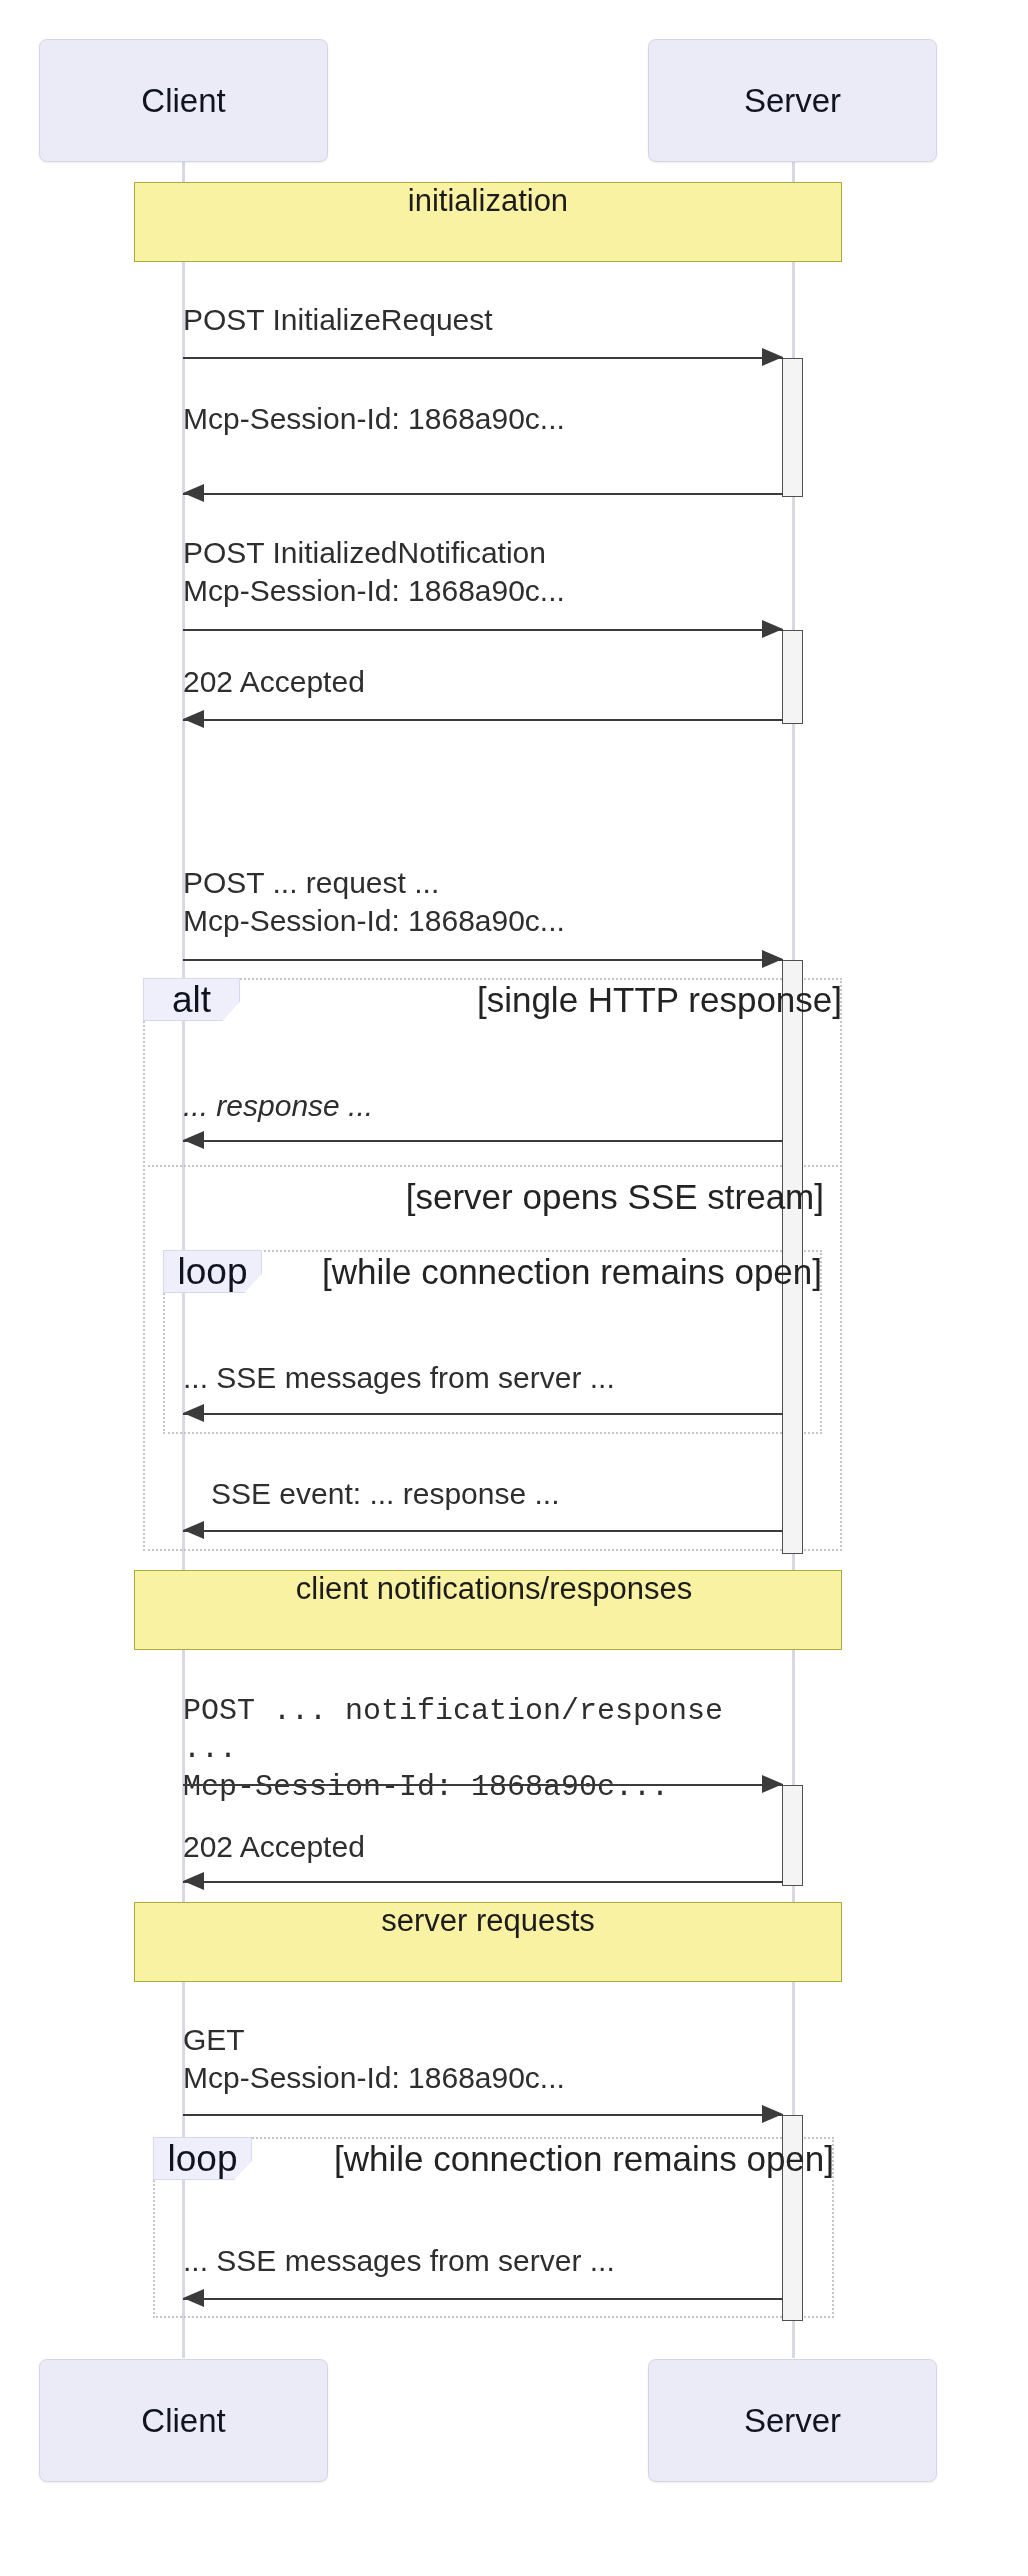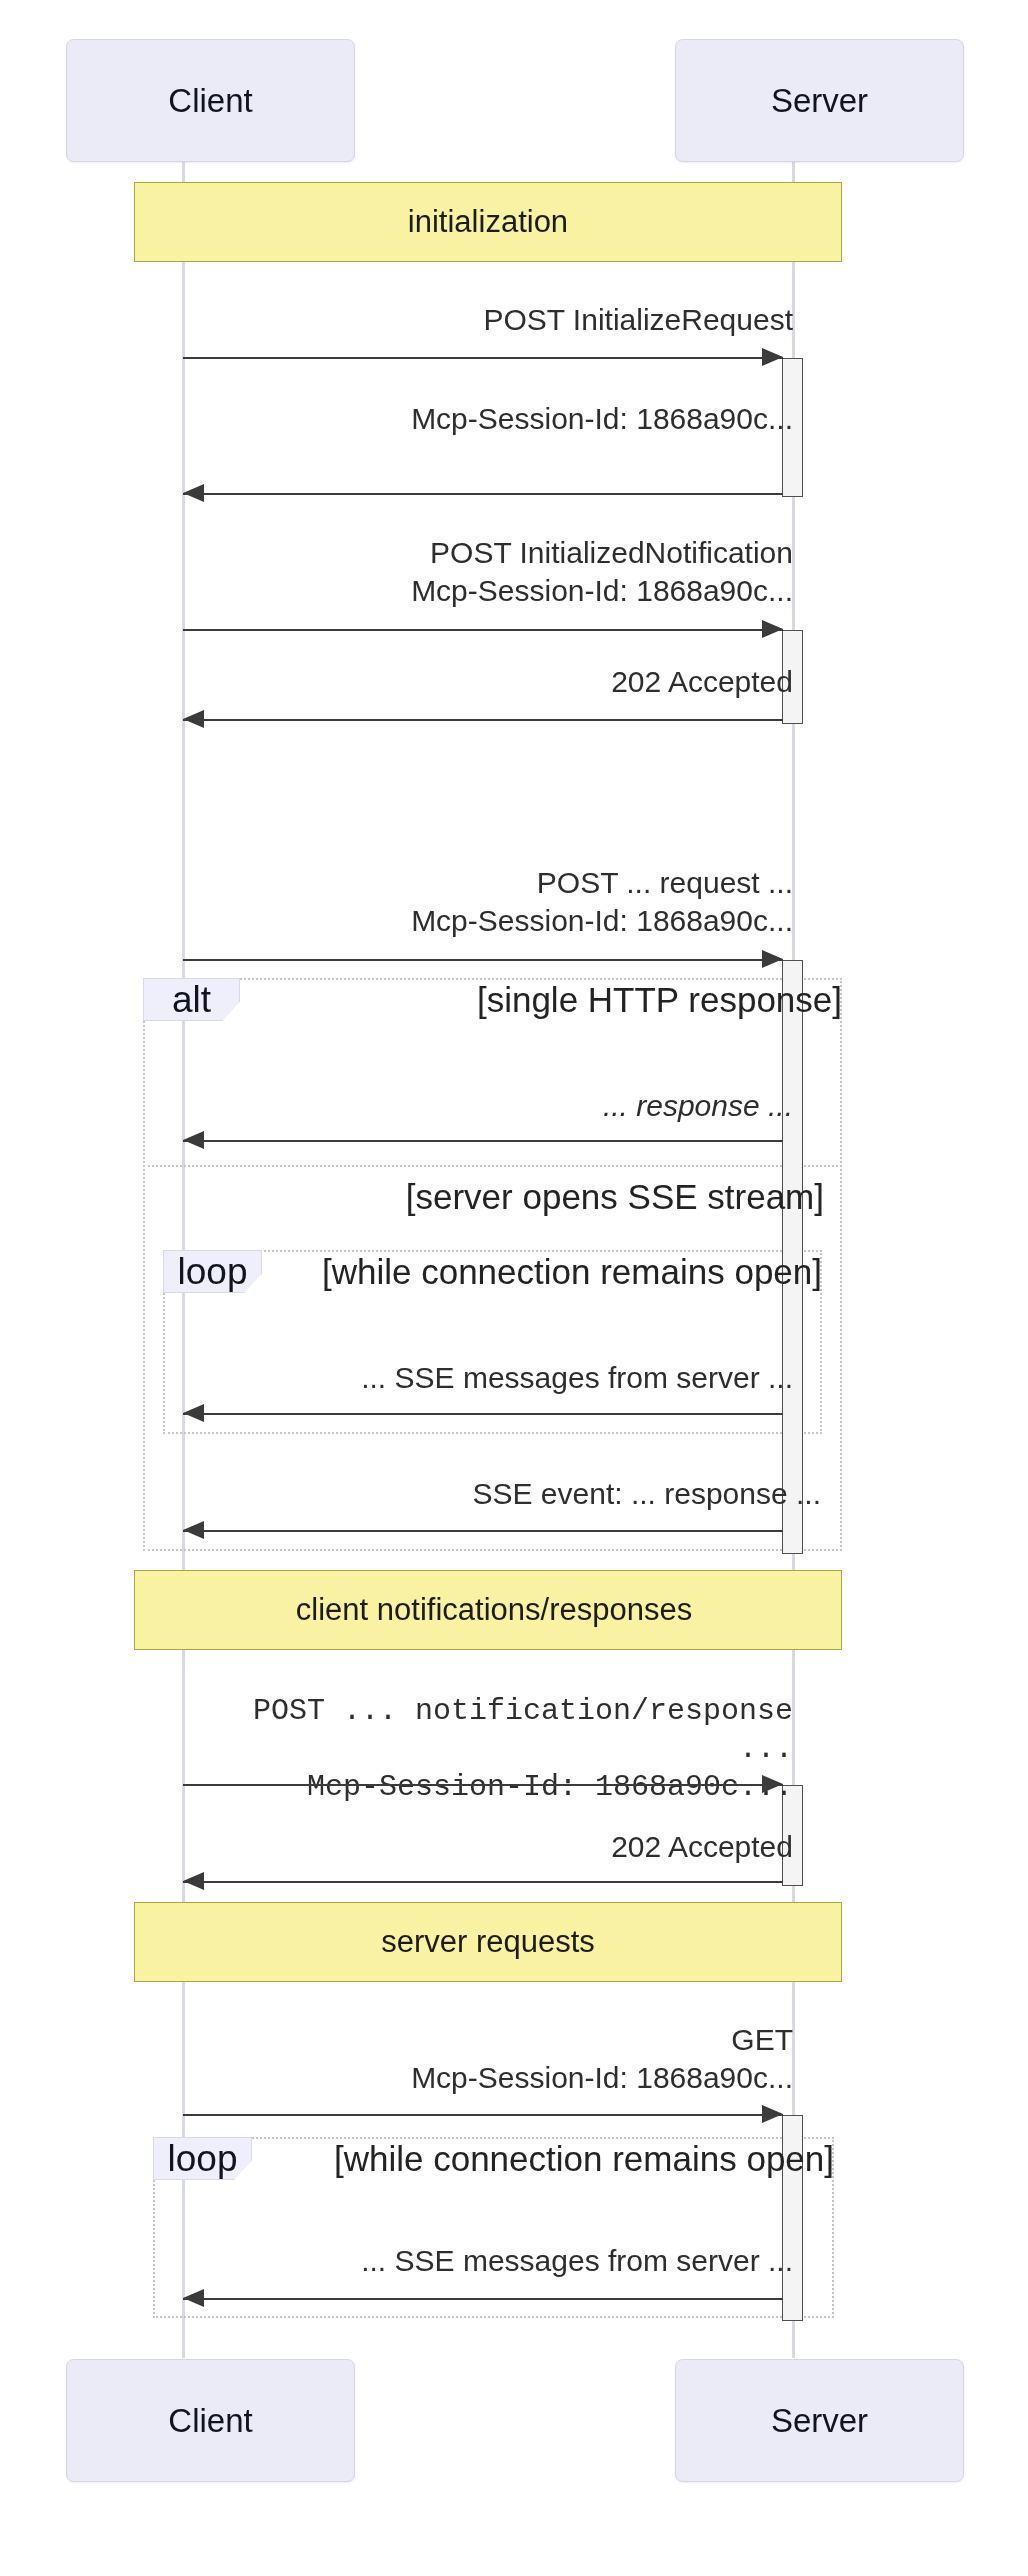--- a/index.html
+++ b/index.html
@@ -9,27 +9,27 @@
     --lifeline:#D9D9E6; --frame-border:#C6C6C6;
     --label-fill:#EFEFFC; --label-border:#D8D8F0;
     --act-fill:#F4F4F5; --act-border:#4F4F4F;
   }
   html,body{margin:0;padding:0;background:#ffffff;}
   .canvas{position:relative;width:1029px;height:2576px;background:#ffffff;overflow:hidden;
           font-family:"Liberation Sans","DejaVu Sans",sans-serif;}
   .actor{position:absolute;width:289px;height:123px;background:var(--actor-fill);
          border:1.9px solid var(--actor-border);border-radius:7.8px;box-sizing:border-box;
          display:flex;align-items:center;justify-content:center;
-         font-size:33px;color:var(--actor-text);box-shadow:0 1px 1.9px rgba(40,40,80,0.08);margin-left:27px;}
+         font-size:33px;color:var(--actor-text);box-shadow:0 1px 1.9px rgba(40,40,80,0.08);}
   .lifeline{position:absolute;width:2.9px;background:var(--lifeline);z-index:0;}
   .band{position:absolute;left:134px;width:708px;height:80px;background:var(--band-fill);
         border:1.9px solid var(--band-border);box-sizing:border-box;z-index:3;
-        display:flex;align-items:center;justify-content:center;
+        display:flex;align-items:flex-start;justify-content:center;
         font-size:31px;color:var(--band-text);}
-  .msg{position:absolute;left:183px;width:610px;text-align:right;font-size:30px;
+  .msg{position:absolute;left:183px;width:610px;text-align:left;font-size:30px;
        line-height:38px;color:var(--msg-text);z-index:4;}
   .arrow{position:absolute;left:183px;width:600px;height:0;border-top:2.9px solid var(--arrow);z-index:4;}
   .head-r{position:absolute;right:0;top:-10.7px;width:0;height:0;
           border-left:21.4px solid var(--arrow);border-top:9.7px solid transparent;border-bottom:9.7px solid transparent;}
   .head-l{position:absolute;left:0;top:-10.7px;width:0;height:0;
           border-right:21.4px solid var(--arrow);border-top:9.7px solid transparent;border-bottom:9.7px solid transparent;}
   .act{position:absolute;left:782px;width:21.4px;background:var(--act-fill);
        border:1.9px solid var(--act-border);box-sizing:border-box;z-index:2;}
   .frame{position:absolute;border:2.9px dotted var(--frame-border);box-sizing:border-box;z-index:1;}
   .frame-label{position:absolute;background:var(--label-fill);z-index:3;box-sizing:border-box;

